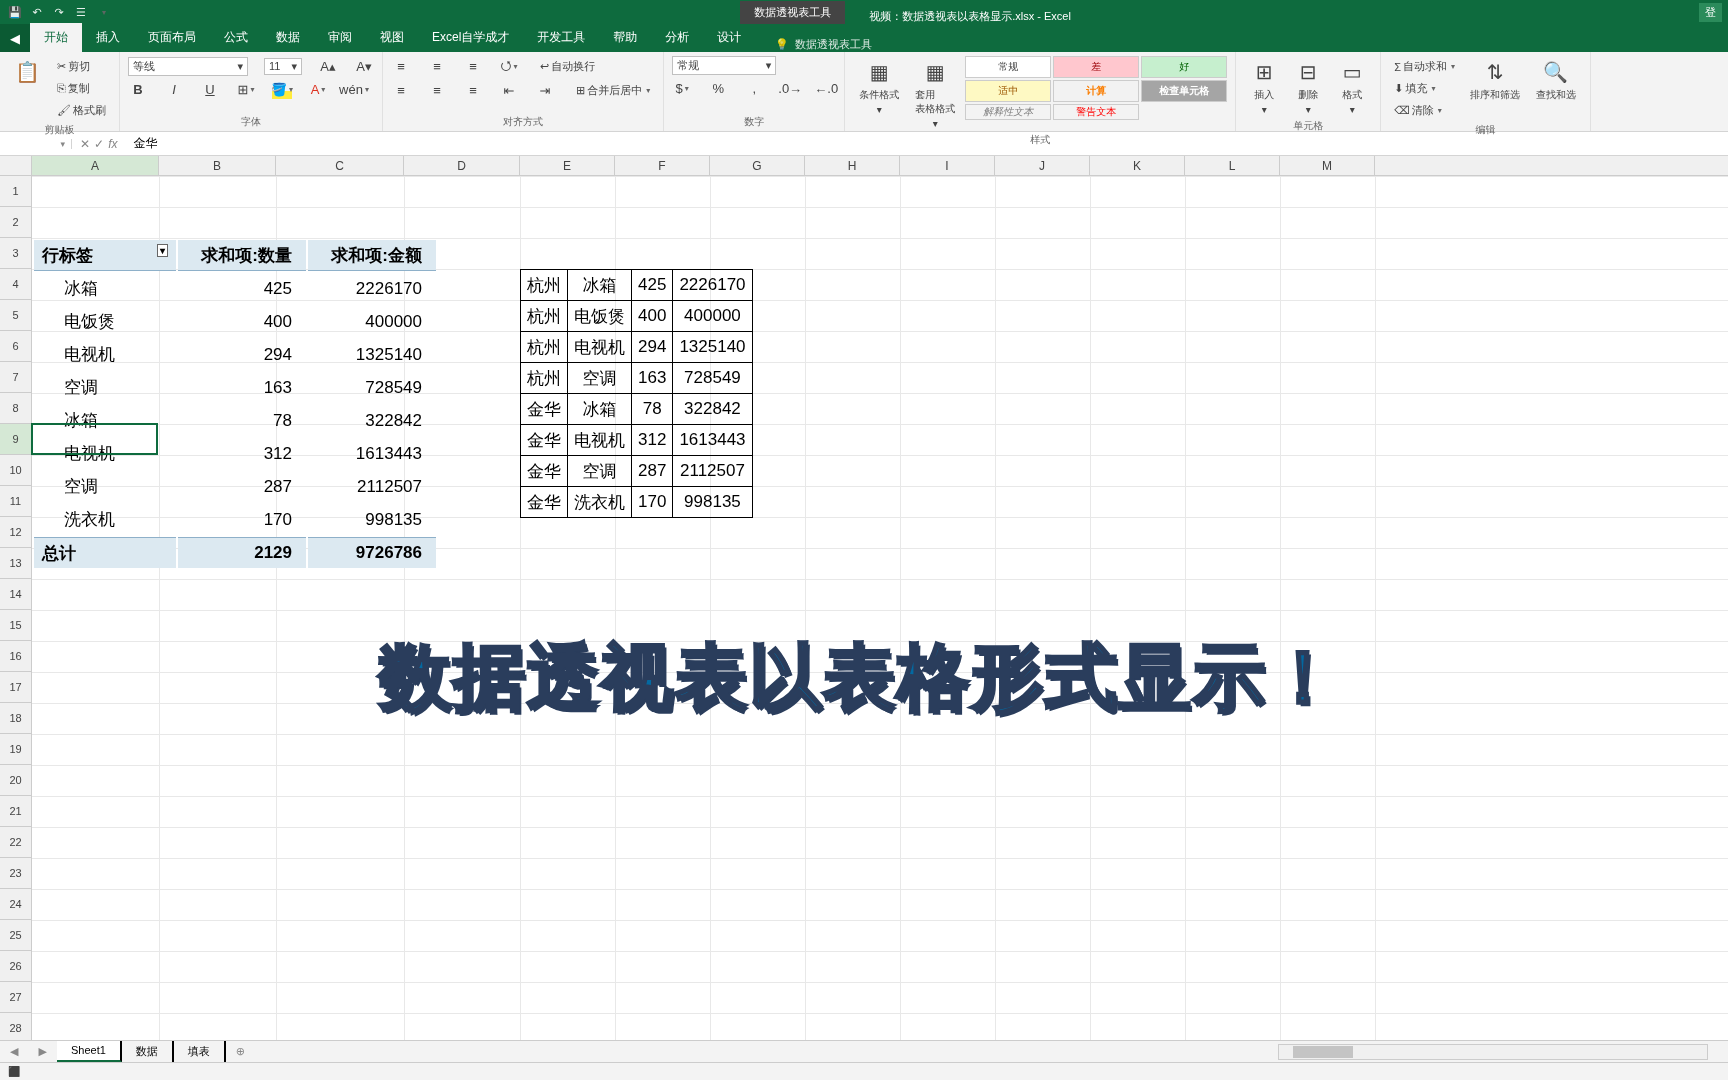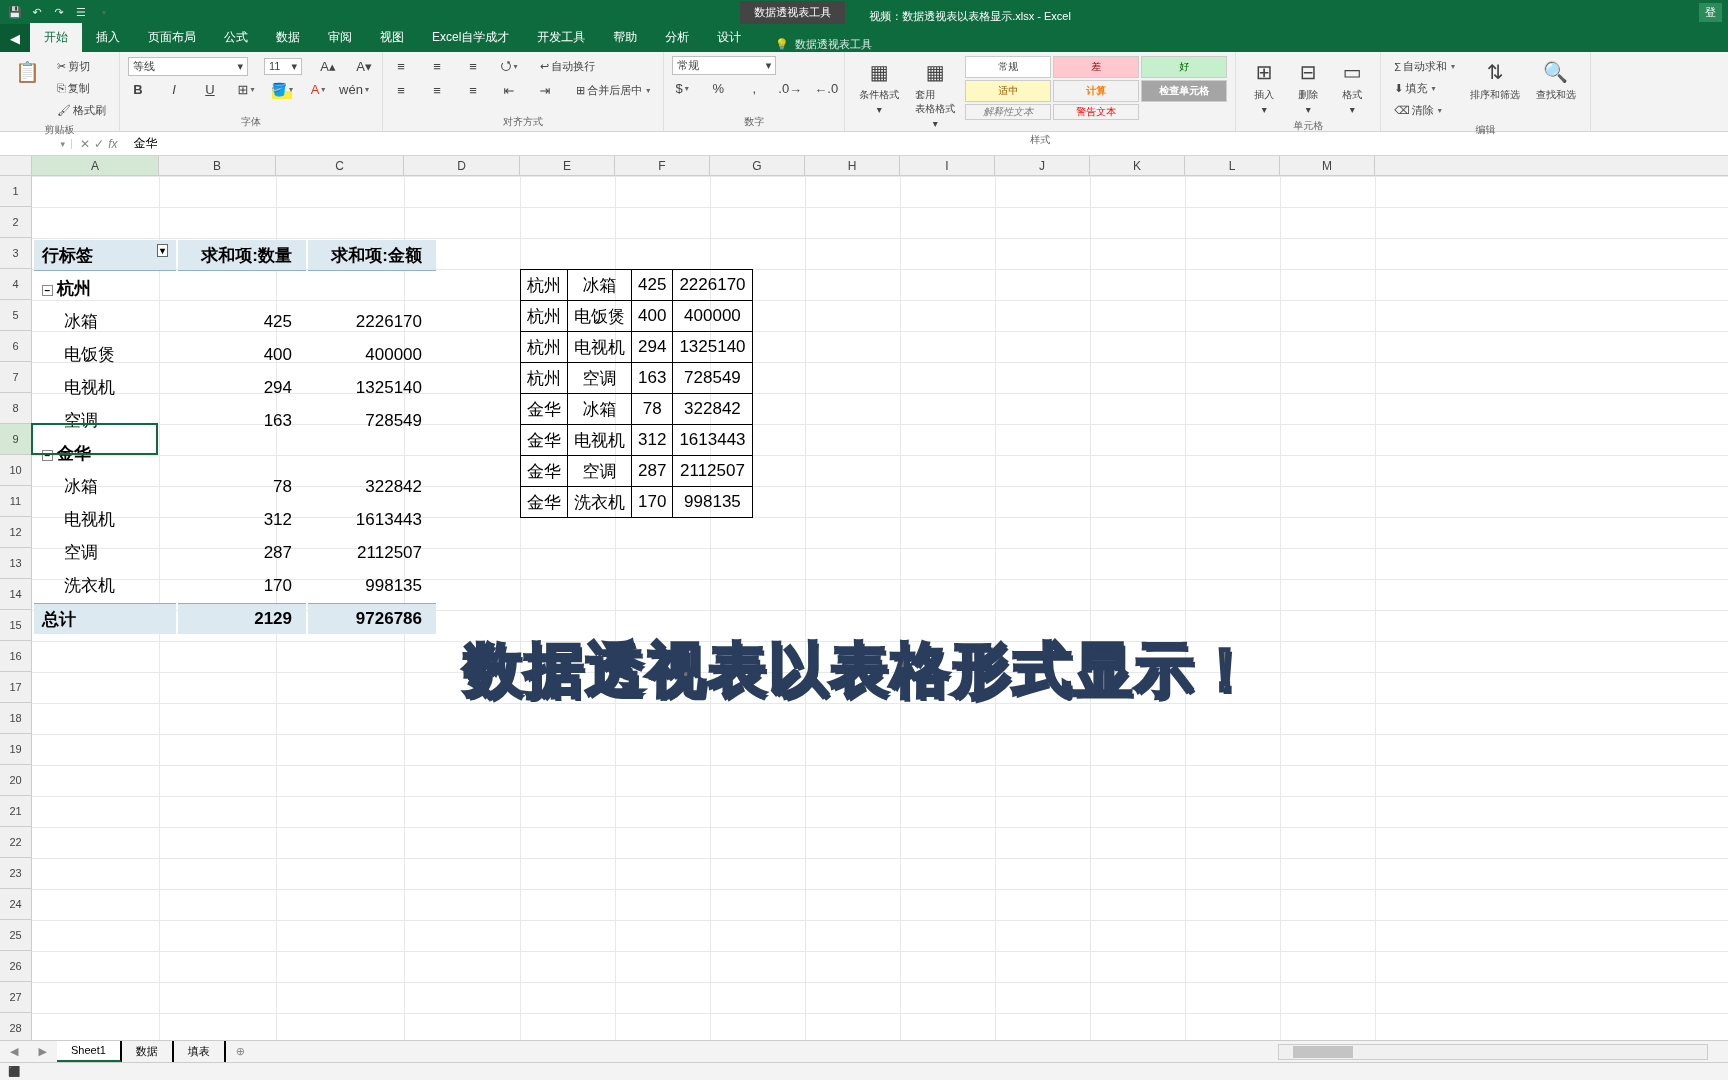--- a/index.html
+++ b/index.html
@@ -69,21 +69,21 @@
 .pivot .tot td { font-weight:bold; border-top:1px solid #8eb0c9; background:#dce9f1;}
 .num { text-align:right; padding-right:14px !important;}
 
 .active-cell { position:absolute; border:2px solid #0e6b3e; pointer-events:none;}
 
 
 .data-table { position:absolute; left:488px; top:93px; border-collapse:collapse; font-size:17px;}
 .data-table td { border:1px solid #000; height:31px; text-align:center; padding:0 6px;}
 
 
-.overlay-title { position:absolute; left:0; right:8px; top:640px; text-align:center; font-size:59px; font-weight:900; color:#737373; -webkit-text-stroke: 3px #2a3d5c; letter-spacing:2px; line-height:1.05; text-shadow: 3px 3px 0 #2a3d5c;}
+.overlay-title { position:absolute; left:0; right:8px; top:640px; text-align:center; font-size:72px; font-weight:900; color:#0369a1; -webkit-text-stroke: 3px #2a3d5c; letter-spacing:2px; line-height:1.05; text-shadow: 3px 3px 0 #2a3d5c;}
 
 
 .sheet-tabs { position:absolute; bottom:18px; left:0; right:0; height:22px; background:#f3f3f3; border-top:1px solid #ccc; display:flex; align-items:center; font-size:11px; }
 .sheet-tabs .nav { padding:0 10px; color:#888;}
 .sheet-tabs .stab { padding:3px 14px; border-right:2px solid #000000; cursor:pointer;}
 .sheet-tabs .stab.active { background:#fff; border-bottom:2px solid #0e6b3e;}
 .sheet-tabs .add { padding:0 10px; color:#888;}
 .hscroll { position:absolute; right:20px; bottom:20px; width:430px; height:16px; background:#f0f0f0; border:1px solid #ccc;}
 .hscroll .thumb { position:absolute; left:14px; top:1px; width:60px; height:12px; background:#c4c4c4;}
 
@@ -353,49 +353,39 @@
         <div class="vline" style="left: 1153px;"></div>
         <div class="vline" style="left: 1248px;"></div>
         <div class="vline" style="left: 1343px;"></div>
         <table class="pivot">
           <tbody>
             <tr class="hdr">
               <td style="width:142px">行标签 <span style="float:right;border:1px solid #666;font-size:10px;padding:0 2px;background:#fff">▾</span></td>
               <td class="num" style="width:128px">求和项:数量</td>
               <td class="num" style="width:128px">求和项:金额</td>
             </tr>
-            <tr class="grp">
-              <td><span class="collapse">−</span>杭州</td>
-              <td></td>
-              <td></td>
-            </tr>
             <tr>
               <td class="item">冰箱</td>
               <td class="num">425</td>
               <td class="num">2226170</td>
             </tr>
             <tr>
               <td class="item">电饭煲</td>
               <td class="num">400</td>
               <td class="num">400000</td>
             </tr>
             <tr>
               <td class="item">电视机</td>
               <td class="num">294</td>
               <td class="num">1325140</td>
             </tr>
             <tr>
               <td class="item">空调</td>
               <td class="num">163</td>
               <td class="num">728549</td>
-            </tr>
-            <tr class="grp">
-              <td><span class="collapse">−</span>金华</td>
-              <td></td>
-              <td></td>
             </tr>
             <tr>
               <td class="item">冰箱</td>
               <td class="num">78</td>
               <td class="num">322842</td>
             </tr>
             <tr>
               <td class="item">电视机</td>
               <td class="num">312</td>
               <td class="num">1613443</td>

